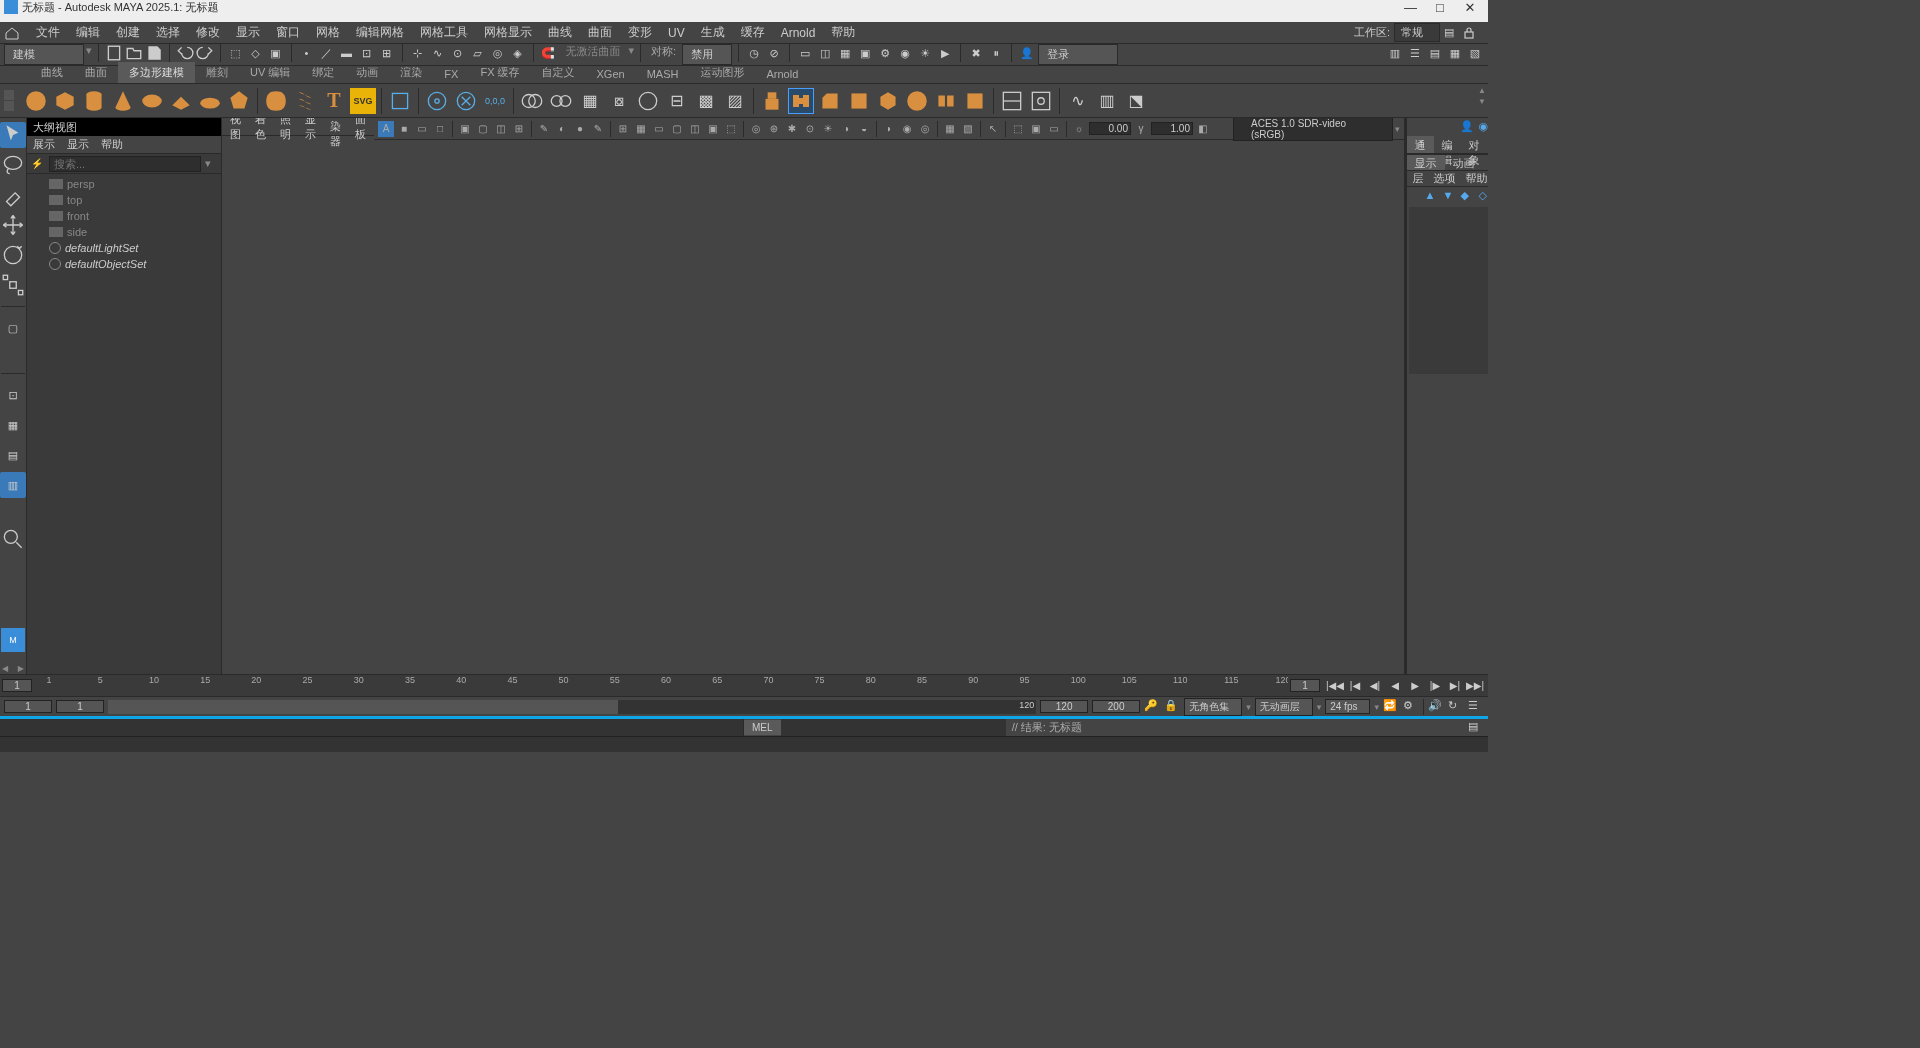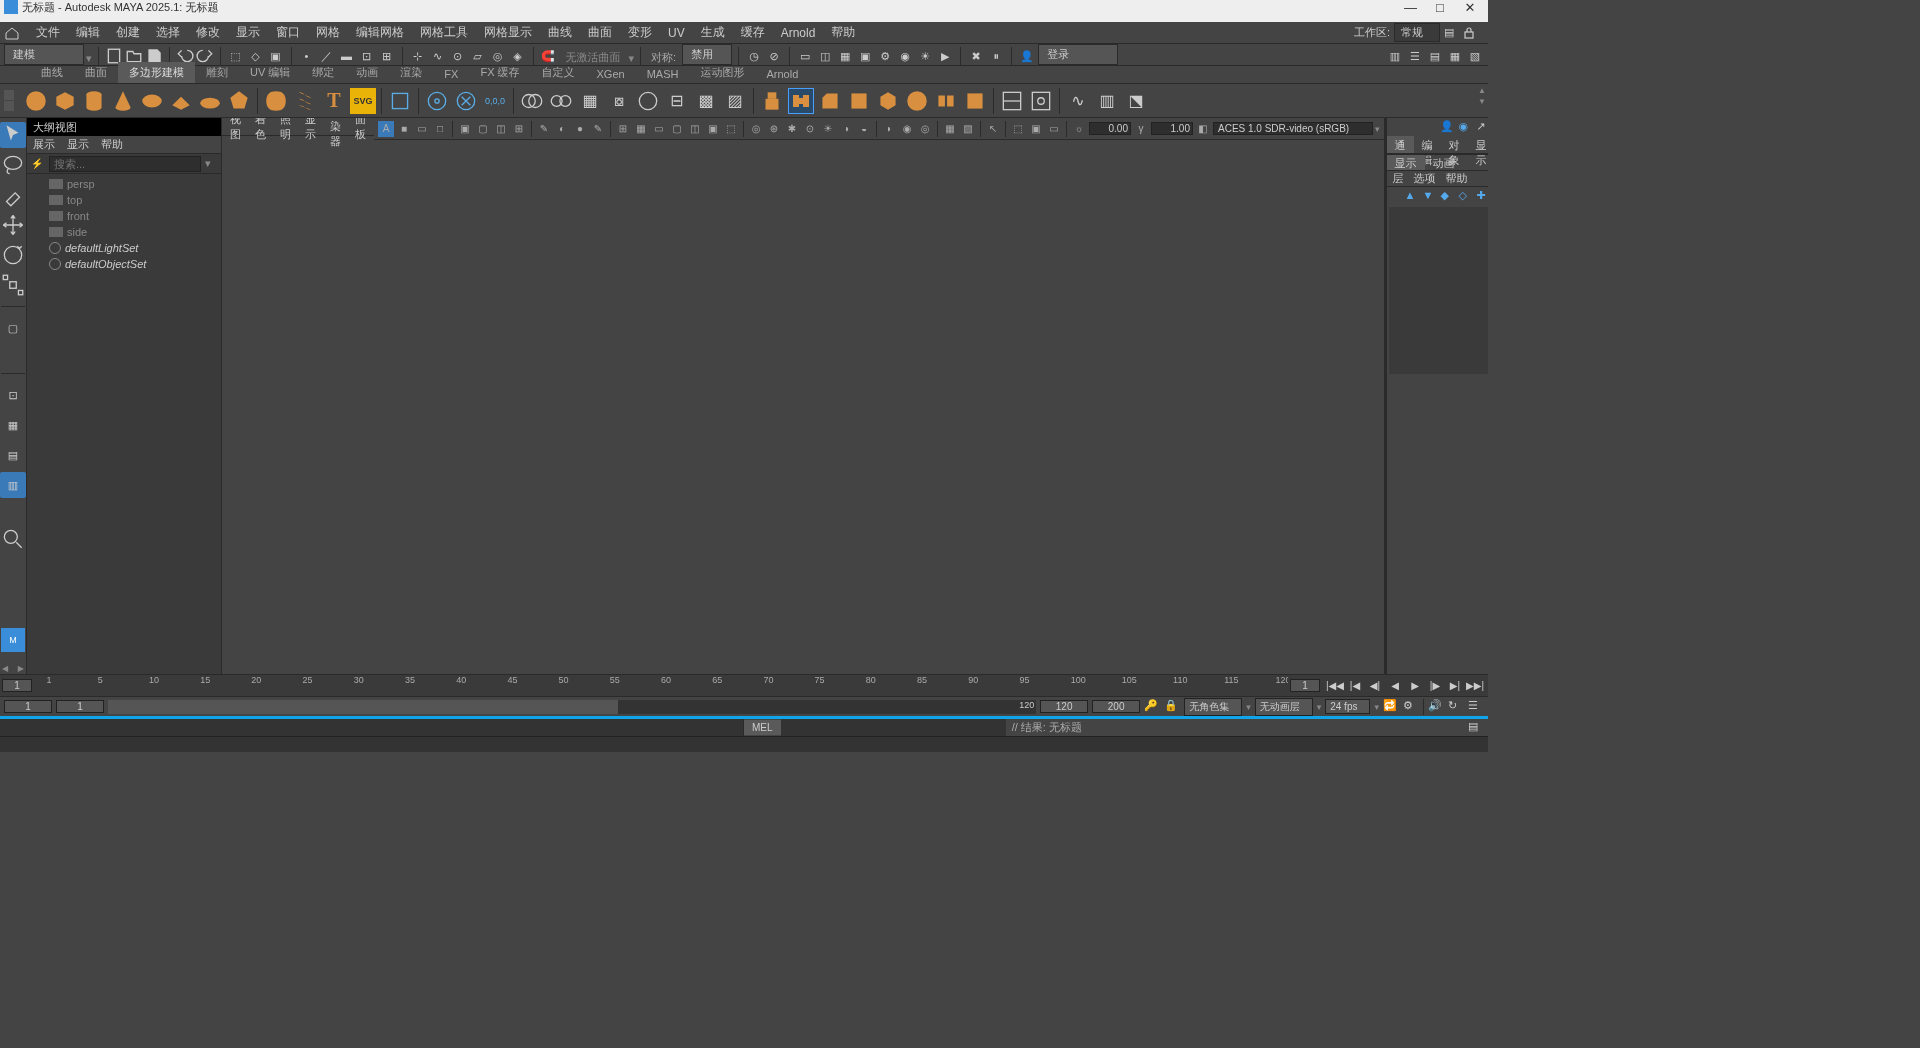--- a/index.html
+++ b/index.html
@@ -14,21 +14,21 @@
 
 
 .menu-bar { height: 22px; background: #444444; display: flex; align-items: center; padding: 0 4px; border-bottom: 1px solid #2a2a2a; }
 .menu-bar .home-icon { width: 16px; height: 14px; margin-right: 8px; }
 .menu-bar .menu-item { padding: 0 8px; font-size: 12px; color: #ccc; cursor: pointer; }
 .menu-bar .spacer { flex: 1; }
 .menu-bar .workspace { display: flex; align-items: center; gap: 4px; padding-right: 8px; }
 .menu-bar .ws-dropdown { background: #3a3a3a; color: #ccc; border: 1px solid #2a2a2a; padding: 1px 16px 1px 6px; font-size: 11px; }
 
 
-.status-line { height: 22px; background: #444444; display: flex; align-items: flex-end; gap: 2px; padding: 0 4px; border-bottom: 1px solid #2a2a2a; }
+.status-line { height: 22px; background: #444444; display: flex; align-items: flex-start; gap: 2px; padding: 0 4px; border-bottom: 1px solid #2a2a2a; }
 .status-line .module-dd { background: #555; border: 1px solid #2a2a2a; color: #ccc; padding: 2px 18px 2px 8px; font-size: 11px; width: 80px; }
 .status-line .sep { width: 1px; height: 18px; background: #2a2a2a; margin: 0 4px; }
 .status-line .tb-icon { width: 18px; height: 18px; cursor: pointer; display: inline-flex; align-items: center; justify-content: center; }
 .status-line .label { color: #aaa; padding: 0 4px; }
 .status-line .disabled-text { color: #888; padding: 0 6px; }
 .status-line .combo { background: #555; border: 1px solid #2a2a2a; color: #ccc; padding: 2px 18px 2px 8px; font-size: 11px; }
 
 
 .shelf-tabs { height: 18px; background: #444444; display: flex; align-items: flex-end; padding-left: 30px; border-bottom: 1px solid #2a2a2a; }
 .shelf-tabs .tab { padding: 2px 10px; font-size: 11px; color: #aaa; cursor: pointer; border: 1px solid transparent; }
@@ -73,21 +73,21 @@
 
 
 .viewport-wrap { flex: 1; display: flex; flex-direction: row; background: #444; }
 .vp-menu { height: 18px; display: flex; align-items: center; padding: 0 8px; gap: 14px; font-size: 11px; color: #ccc; border-bottom: 1px solid #2a2a2a; }
 .vp-menu span { cursor: pointer; }
 .vp-toolbar { height: 22px; display: flex; align-items: center; padding: 0 4px; gap: 2px; border-bottom: 1px solid #2a2a2a; background: #444; }
 .vp-toolbar .vpi { width: 16px; height: 16px; cursor: pointer; display:inline-flex; align-items:center; justify-content:center; font-size:10px; color:#aaa; }
 .vp-toolbar .vpi.active { background: #3a7ab8; }
 .vp-toolbar .vsep { width: 1px; height: 16px; background: #2a2a2a; margin: 0 2px; }
 .vp-toolbar .num-field { width: 42px; background: #2e2e2e; border: 1px solid #222; color: #ccc; font-size: 10px; padding: 0 2px; text-align: right; }
-.vp-toolbar .cspace { background: #2e2e2e; border: 1px solid #222; color: #ccc; font-size: 10px; padding: 0 4px; width: 160px; }
+.vp-toolbar .cspace { background: #2e2e2e; border: 1px solid #222; color: #ccc; font-size: 10px; padding: 0 17px; width: 160px; margin-left: 20px; }
 .viewport { flex: 1; position: relative; background: #5b5b5b; overflow: hidden; border: 1px solid #2a2a2a; }
 .viewport svg { position: absolute; top: 0; left: 0; }
 .viewport .cam-label { position: absolute; bottom: 6px; left: 50%; transform: translateX(-50%); font-size: 10px; color: #ccc; }
 .viewport .axis-gizmo { position: absolute; bottom: 10px; left: 10px; width: 30px; height: 30px; }
 .viewport .viewcube { position: absolute; top: 10px; right: 20px; width: 50px; height: 50px; }
 
 
 .channel-wrap { width: 210px; display: flex; background: #444; }
 .channel-box { flex: 1; display: flex; flex-direction: column; border-left: 1px solid #2a2a2a; }
 .cb-top-icons { height: 18px; display:flex; justify-content:flex-end; gap:4px; padding: 2px 4px; }

